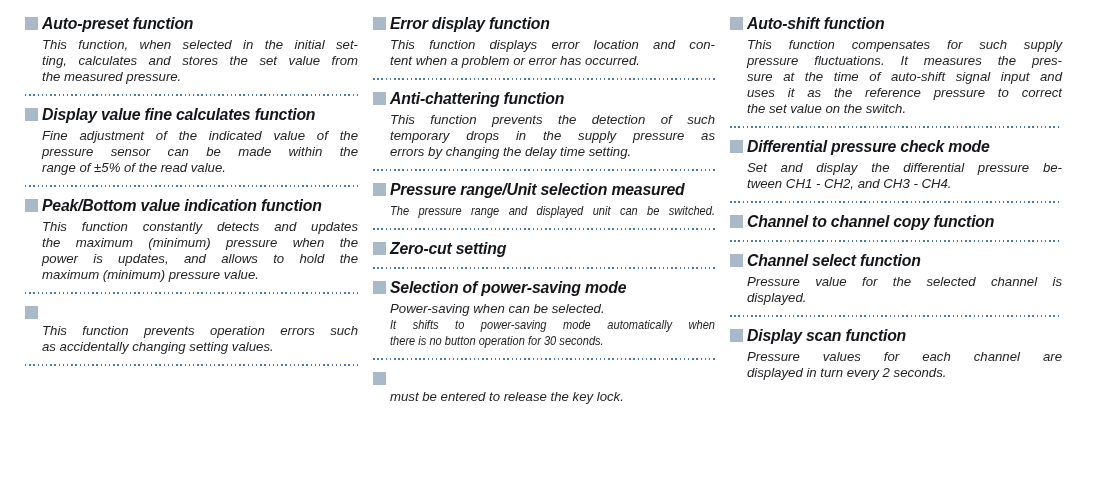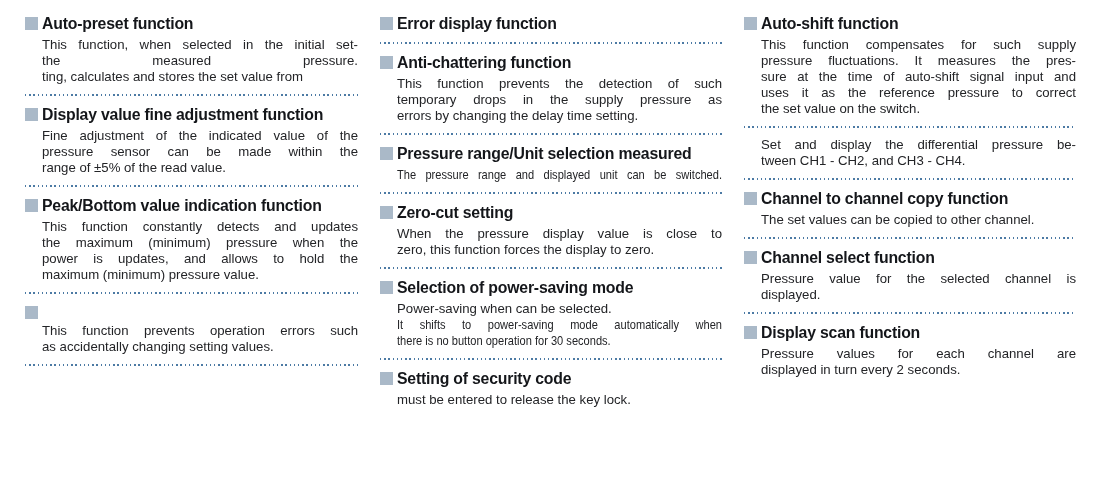--- a/index.html
+++ b/index.html
@@ -7,24 +7,25 @@
     --divider:#4c7aa4;
     --heading:#14161a;
     --body:#232427;
     --background:#ffffff;
   }
   *{margin:0;padding:0;box-sizing:border-box;}
   html,body{background:var(--background);}
   .page{
     width:1100px;height:464px;
     background:var(--background);
-    display:flex;gap:22px;
+    display:flex;gap:15px;
     padding:14px 14px 0 25px;
     font-family:"Liberation Sans","DejaVu Sans",sans-serif;
     overflow:hidden;
+    font-style:italic;
   }
   .col{flex:none;}
   .col-1{width:333px;}
   .col-2{width:342px;}
   .col-3{width:332px;}
   .section-title{
     display:flex;align-items:flex-start;
     font-size:15.8px;line-height:19px;font-weight:bold;
     color:var(--heading);
     letter-spacing:-0.2px;
@@ -64,29 +65,29 @@
 <div class="page">
 
   <div class="col col-1">
     <div>
       <h3 class="section-title">
         <span class="bullet"></span>
         <span class="title-text">Auto-preset function</span>
       </h3>
       <div class="body">
           <div class="line">This function, when selected in the initial set-</div>
+          <div class="line">ting, calculates and stores the set value from</div>
           <div class="line">the measured pressure.</div>
-          <div class="line">ting, calculates and stores the set value from</div>
-        </div>
-    </div>
-    <div class="sep"></div>
-    <div>
-      <h3 class="section-title">
-        <span class="bullet"></span>
-        <span class="title-text">Display value fine adjustment function</span>
+        </div>
+    </div>
+    <div class="sep"></div>
+    <div>
+      <h3 class="section-title">
+        <span class="bullet"></span>
+        <span class="title-text">Display value fine calculates function</span>
       </h3>
       <div class="body">
           <div class="line">Fine adjustment of the indicated value of the</div>
           <div class="line">pressure sensor can be made within the</div>
           <div class="line">range of ±5% of the read value.</div>
         </div>
     </div>
     <div class="sep"></div>
     <div>
       <h3 class="section-title">
@@ -112,20 +113,24 @@
     </div>
     <div class="sep"></div>
   </div>
 
   <div class="col col-2">
     <div>
       <h3 class="section-title">
         <span class="bullet"></span>
         <span class="title-text">Error display function</span>
       </h3>
+      <div class="body">
+          <div class="line">This function displays error location and con-</div>
+          <div class="line">tent when a problem or error has occurred.</div>
+        </div>
     </div>
     <div class="sep"></div>
     <div>
       <h3 class="section-title">
         <span class="bullet"></span>
         <span class="title-text">Anti-chattering function</span>
       </h3>
       <div class="body">
           <div class="line">This function prevents the detection of such</div>
           <div class="line">temporary drops in the supply pressure as</div>
@@ -141,44 +146,39 @@
       <div class="body condensed fill">
           <div class="line">The pressure range and displayed unit can be switched.</div>
         </div>
     </div>
     <div class="sep"></div>
     <div>
       <h3 class="section-title">
         <span class="bullet"></span>
         <span class="title-text">Zero-cut setting</span>
       </h3>
-      <div class="body">
-          <div class="line">When the pressure display value is close to</div>
-          <div class="line">zero, this function forces the display to zero.</div>
-        </div>
     </div>
     <div class="sep"></div>
     <div>
       <h3 class="section-title">
         <span class="bullet"></span>
         <span class="title-text">Selection of power-saving mode</span>
       </h3>
       <div class="body">
           <div class="line">Power-saving when can be selected.</div>
         </div>
       <div class="body condensed">
           <div class="line">It shifts to power-saving mode automatically when</div>
           <div class="line">there is no button operation for 30 seconds.</div>
         </div>
     </div>
     <div class="sep"></div>
     <div>
       <h3 class="section-title">
         <span class="bullet"></span>
-        <span class="title-text">Setting of security code</span>
       </h3>
       <div class="body">
           <div class="line">must be entered to release the key lock.</div>
         </div>
     </div>
   </div>
 
   <div class="col col-3">
     <div>
       <h3 class="section-title">
@@ -188,34 +188,35 @@
       <div class="body">
           <div class="line">This function compensates for such supply</div>
           <div class="line">pressure fluctuations. It measures the pres-</div>
           <div class="line">sure at the time of auto-shift signal input and</div>
           <div class="line">uses it as the reference pressure to correct</div>
           <div class="line">the set value on the switch.</div>
         </div>
     </div>
     <div class="sep"></div>
     <div>
+      <h3 class="section-title">
+        <span class="bullet"></span>
+        <span class="title-text">Differential pressure check mode</span>
+      </h3>
       <div class="body">
           <div class="line">Set and display the differential pressure be-</div>
           <div class="line">tween CH1 - CH2, and CH3 - CH4.</div>
         </div>
     </div>
     <div class="sep"></div>
     <div>
       <h3 class="section-title">
         <span class="bullet"></span>
         <span class="title-text">Channel to channel copy function</span>
       </h3>
-      <div class="body">
-          <div class="line">The set values can be copied to other channel.</div>
-        </div>
     </div>
     <div class="sep"></div>
     <div>
       <h3 class="section-title">
         <span class="bullet"></span>
         <span class="title-text">Channel select function</span>
       </h3>
       <div class="body">
           <div class="line">Pressure value for the selected channel is</div>
           <div class="line">displayed.</div>

